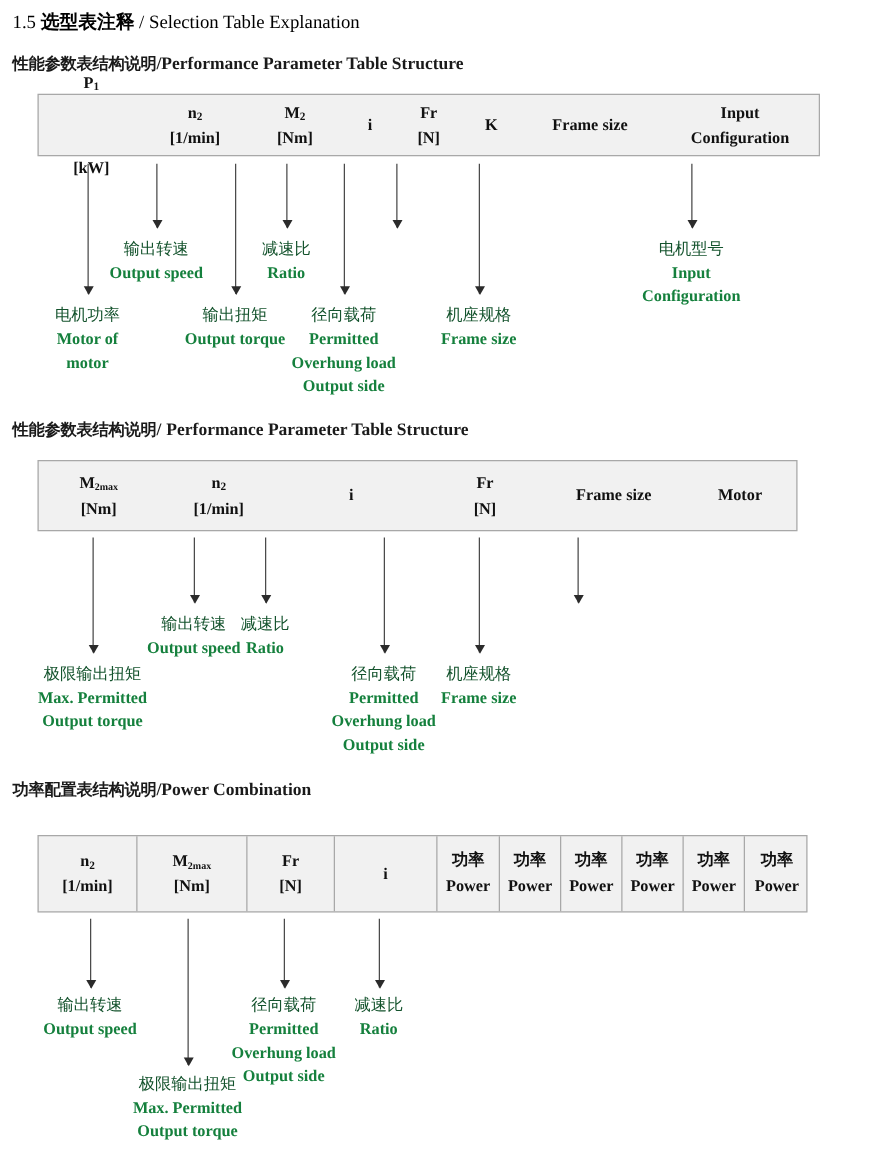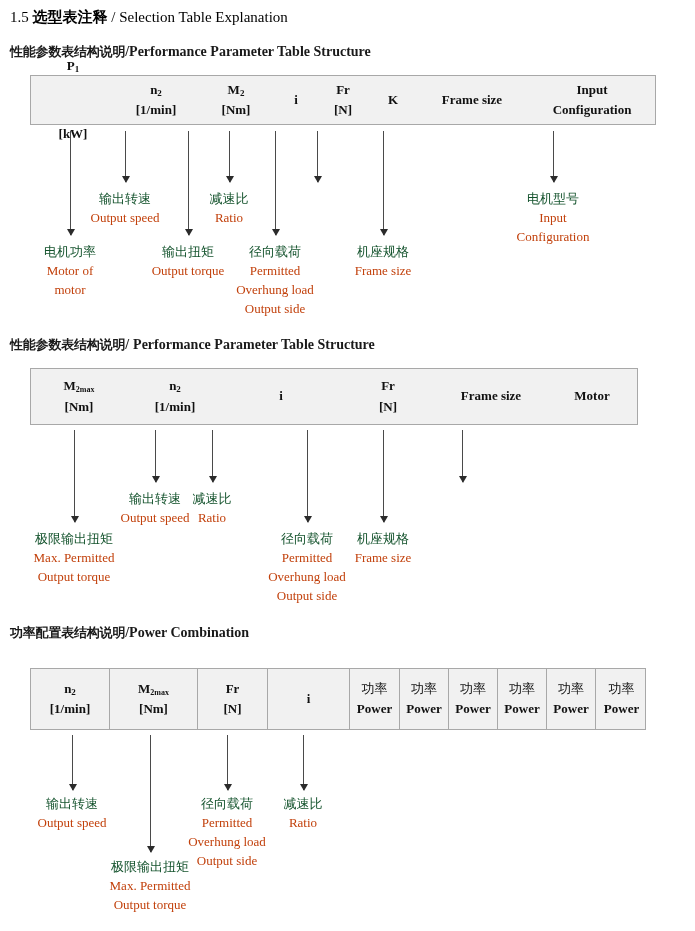--- a/index.html
+++ b/index.html
@@ -76,21 +76,21 @@
     font-weight: bold;
     font-size: 13px;
     line-height: 1.55;
     color: #111;
     text-align: center;
   }
   .tbl .cell.divided { border-left: 1px solid #a8a8a8; }
   .tbl .cell .l2 { display: block; }
   .tbl .cell .cn {
     font-family: "DejaVu Sans", sans-serif;
-    font-weight: normal;
+    font-weight: bold;
     font-size: 13px;
   }
   sub {
     font-size: 9px;
     vertical-align: baseline;
     position: relative;
     top: 2px;
     font-weight: bold;
   }
   .sub-small { font-size: 8px; }
@@ -123,21 +123,22 @@
   .anno .cn {
     display: block;
     font-family: Liberation Serif, serif;
     font-size: 13px;
     color: #14532d;
   }
   .anno .en {
     display: block;
     font-family: "Liberation Serif", serif;
     font-size: 13px;
-    color: #c2410c;
+    color: #15803d;
+    font-weight: bold;
   }
 </style>
 </head>
 <body>
 
 <div class="page">
 
   <div class="doc-title" style="top:8px;">
     <span class="num">1.5</span>
     <span class="cn">选型表注释</span>

